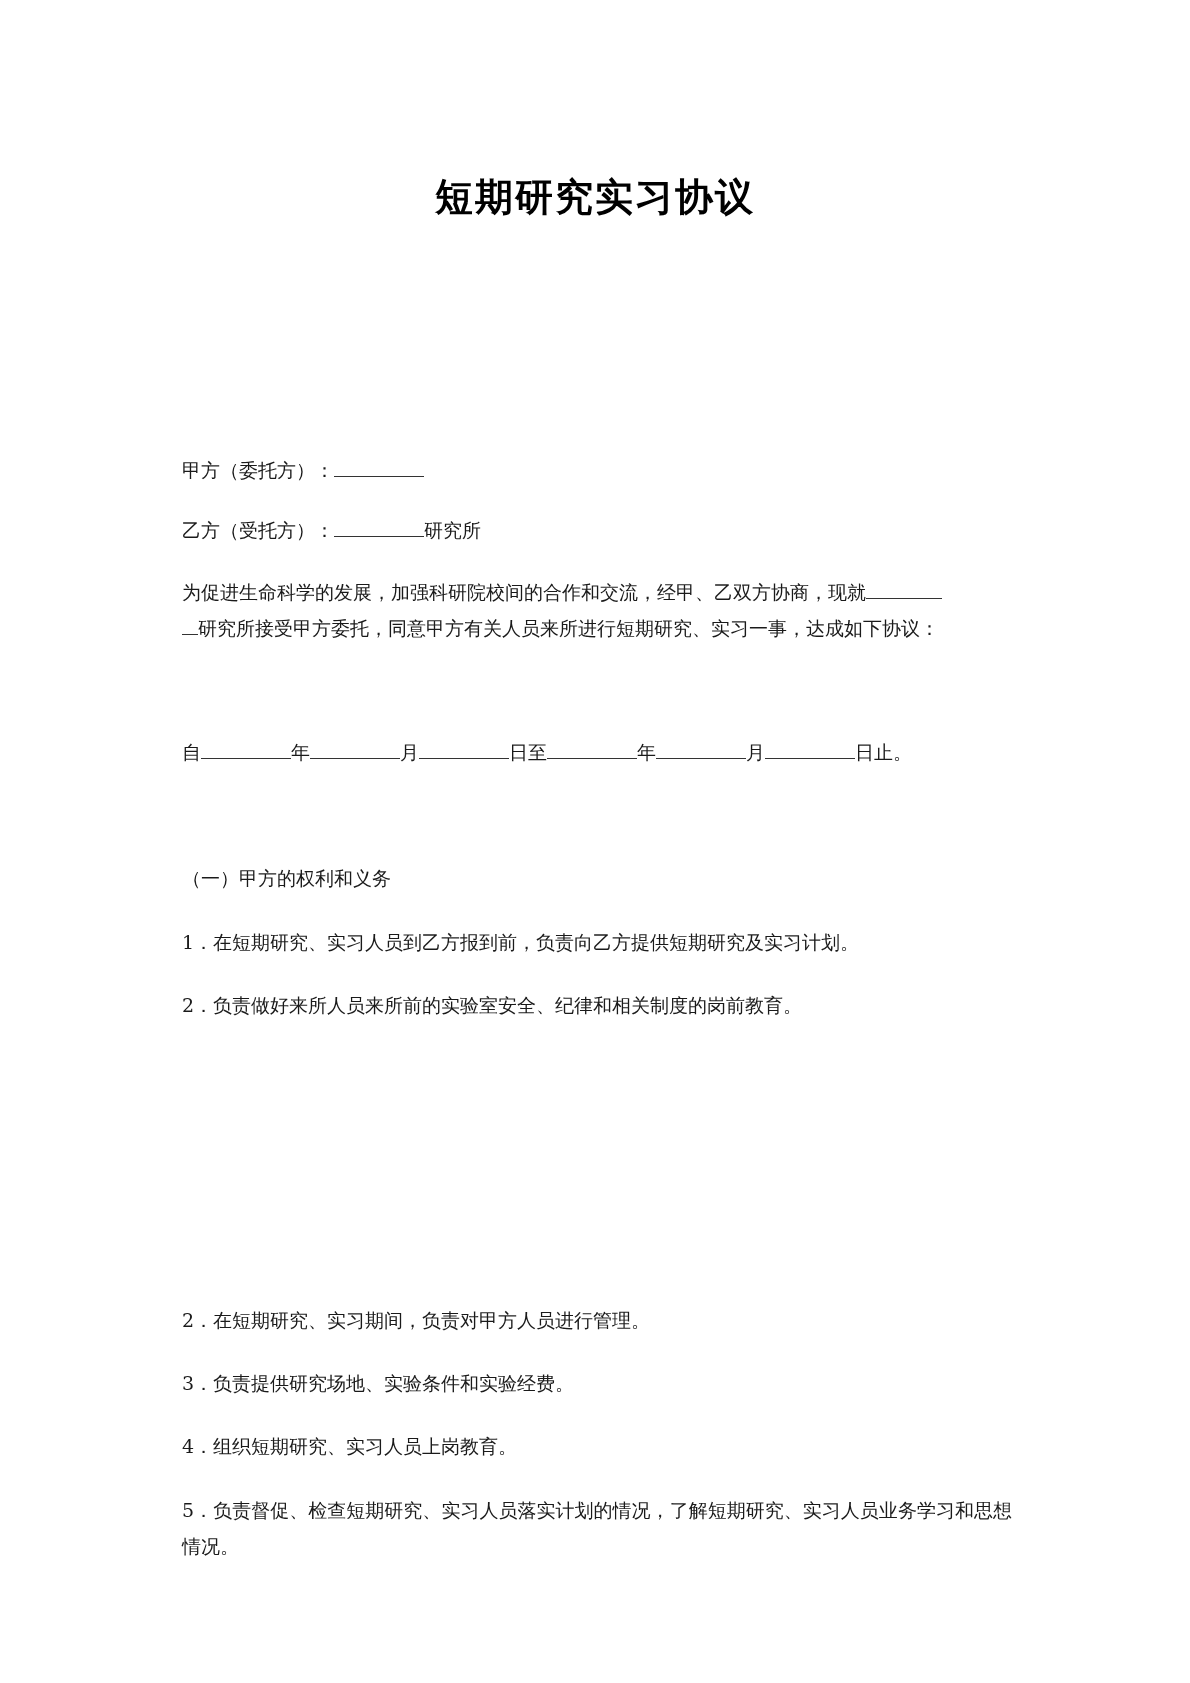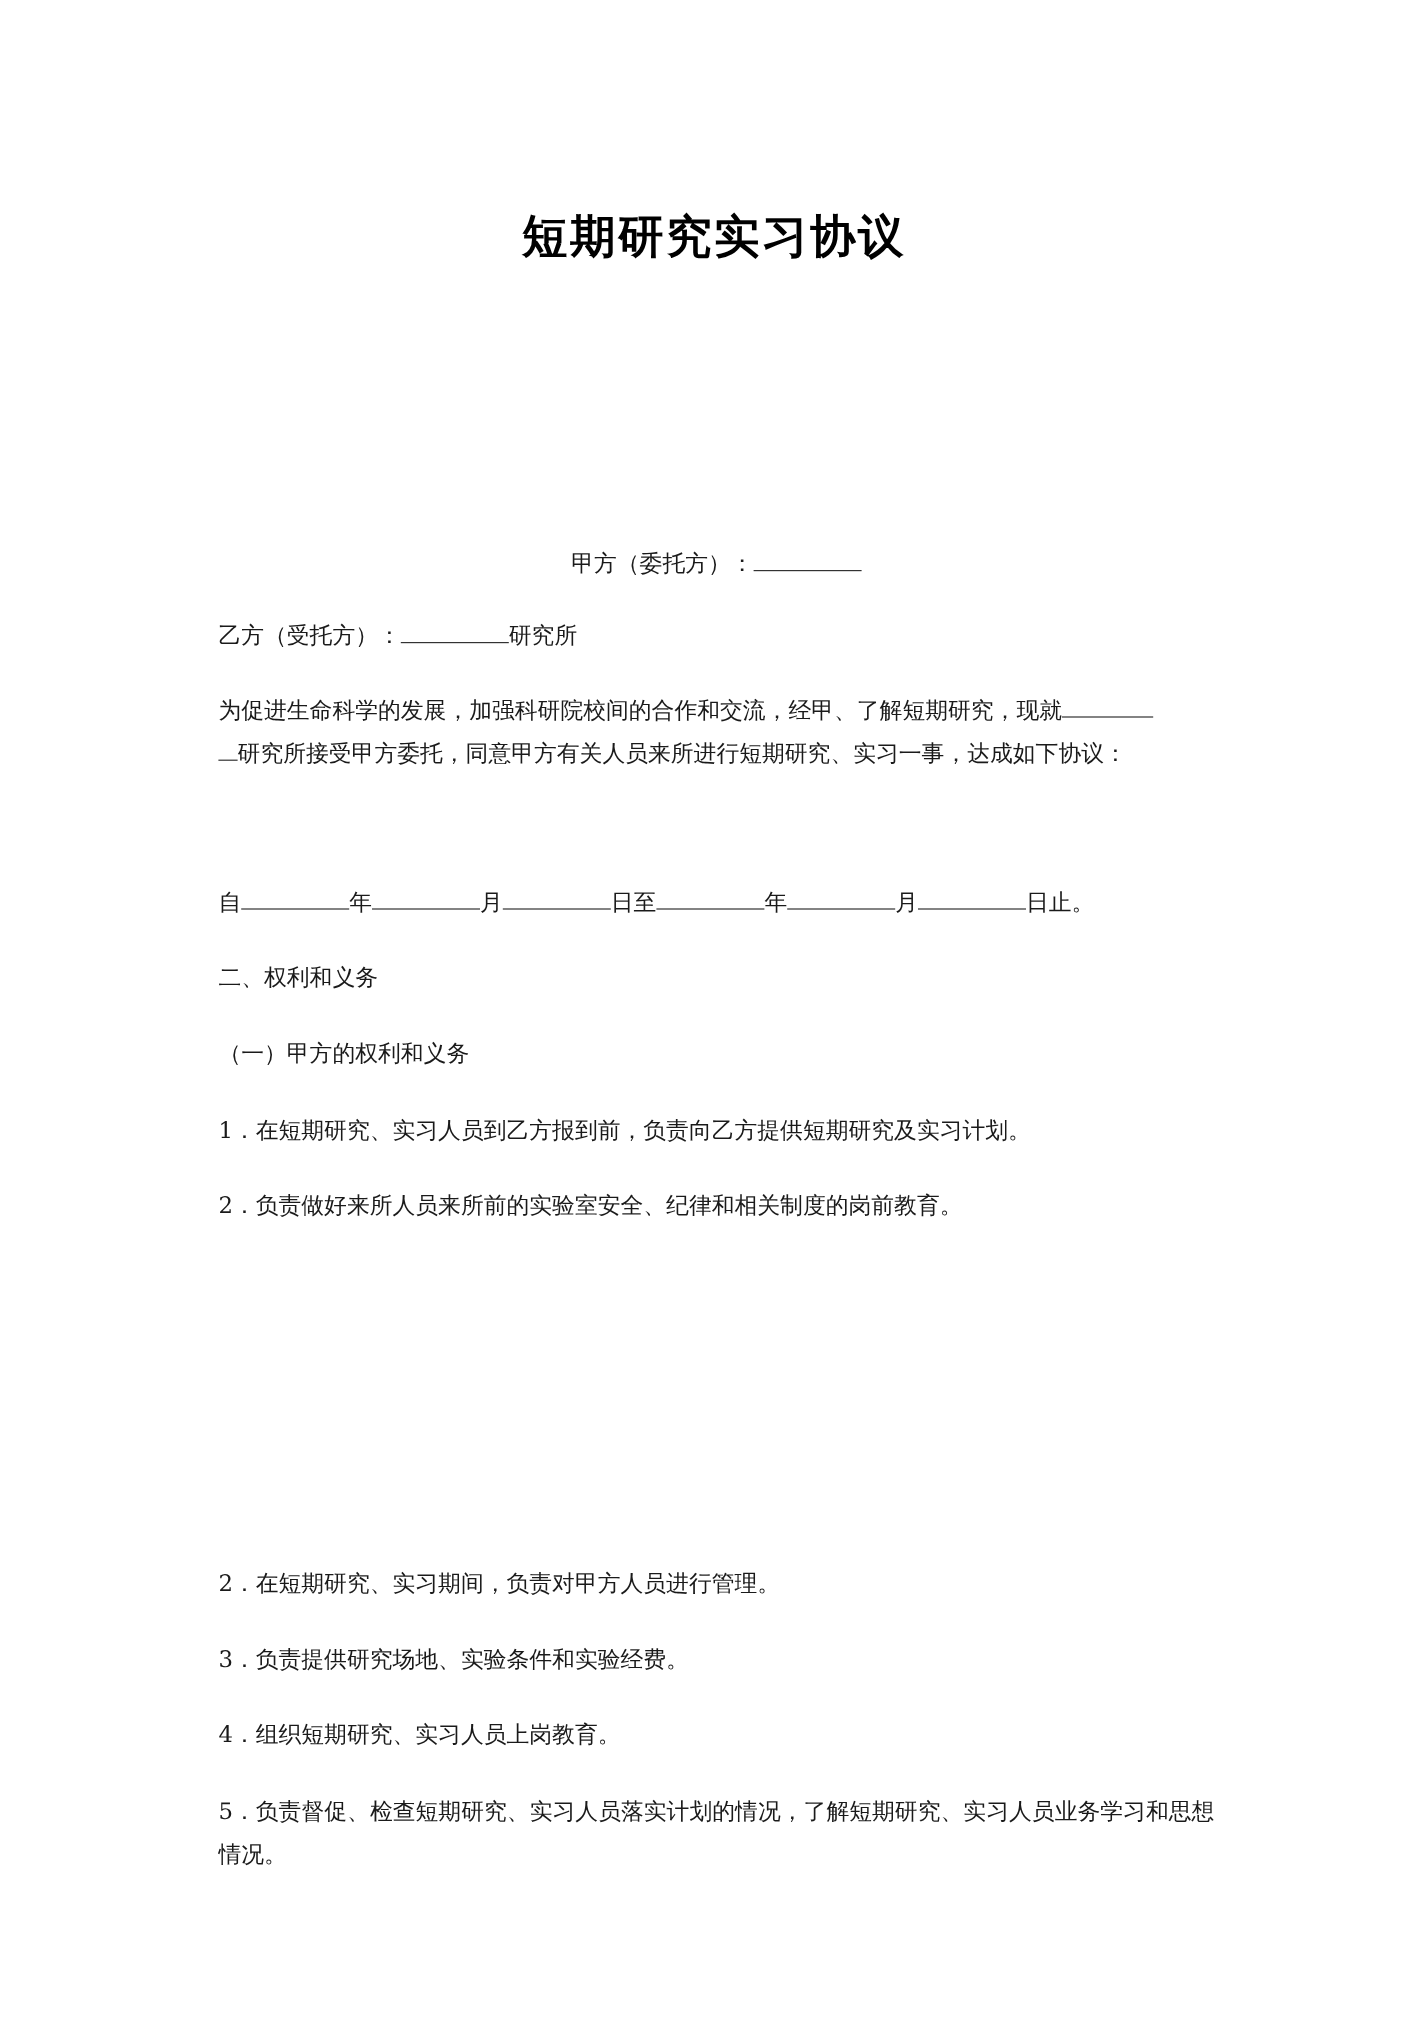--- a/index.html
+++ b/index.html
@@ -14,38 +14,37 @@
   .wrap { white-space: normal; text-align: justify; }
   .blank { display: inline-block; border-bottom: 1px solid #333; height: 20px; vertical-align: baseline; }
 </style>
 </head>
 <body>
 
 <div class="page">
 
   <div class="title">短期研究实习协议</div>
 
-  <div class="line" style="top:440px;text-align:center;">
+  <div class="line" style="top:440px;">
     <span>甲方（委托方）：</span><span class="blank" style="width:90px;"></span>
   </div>
 
   <div class="line" style="top:500px;">
     <span>乙方（受托方）：</span><span class="blank" style="width:90px;"></span><span>研究所</span>
   </div>
 
   <div class="line wrap" style="top:562px;">
-    <span>为促进生命科学的发展，加强科研院校间的合作和交流，经甲、了解短期研究，现就</span><span class="blank" style="width:76px;"></span><br><span class="blank" style="width:16px;"></span><span>研究所接受甲方委托，同意甲方有关人员来所进行短期研究、实习一事，达成如下协议：</span>
+    <span>为促进生命科学的发展，加强科研院校间的合作和交流，经甲、乙双方协商，现就</span><span class="blank" style="width:76px;"></span><br><span class="blank" style="width:16px;"></span><span>研究所接受甲方委托，同意甲方有关人员来所进行短期研究、实习一事，达成如下协议：</span>
   </div>
 
 
   <div class="line" style="top:722px;">
     <span>自</span><span class="blank" style="width:90px;"></span><span>年</span><span class="blank" style="width:90px;"></span><span>月</span><span class="blank" style="width:90px;"></span><span>日至</span><span class="blank" style="width:90px;"></span><span>年</span><span class="blank" style="width:90px;"></span><span>月</span><span class="blank" style="width:90px;"></span><span>日止。</span>
   </div>
 
-  <div class="line" style="top:785px;">二、权利和义务</div>
 
   <div class="line" style="top:848px;">（一）甲方的权利和义务</div>
   <div class="line" style="top:912px;">1．在短期研究、实习人员到乙方报到前，负责向乙方提供短期研究及实习计划。</div>
   <div class="line" style="top:975px;">2．负责做好来所人员来所前的实验室安全、纪律和相关制度的岗前教育。</div>
 
   <div class="line" style="top:1290px;">2．在短期研究、实习期间，负责对甲方人员进行管理。</div>
   <div class="line" style="top:1353px;">3．负责提供研究场地、实验条件和实验经费。</div>
   <div class="line" style="top:1416px;">4．组织短期研究、实习人员上岗教育。</div>
   <div class="line wrap" style="top:1480px;">5．负责督促、检查短期研究、实习人员落实计划的情况，了解短期研究、实习人员业务学习和思想情况。</div>
 

